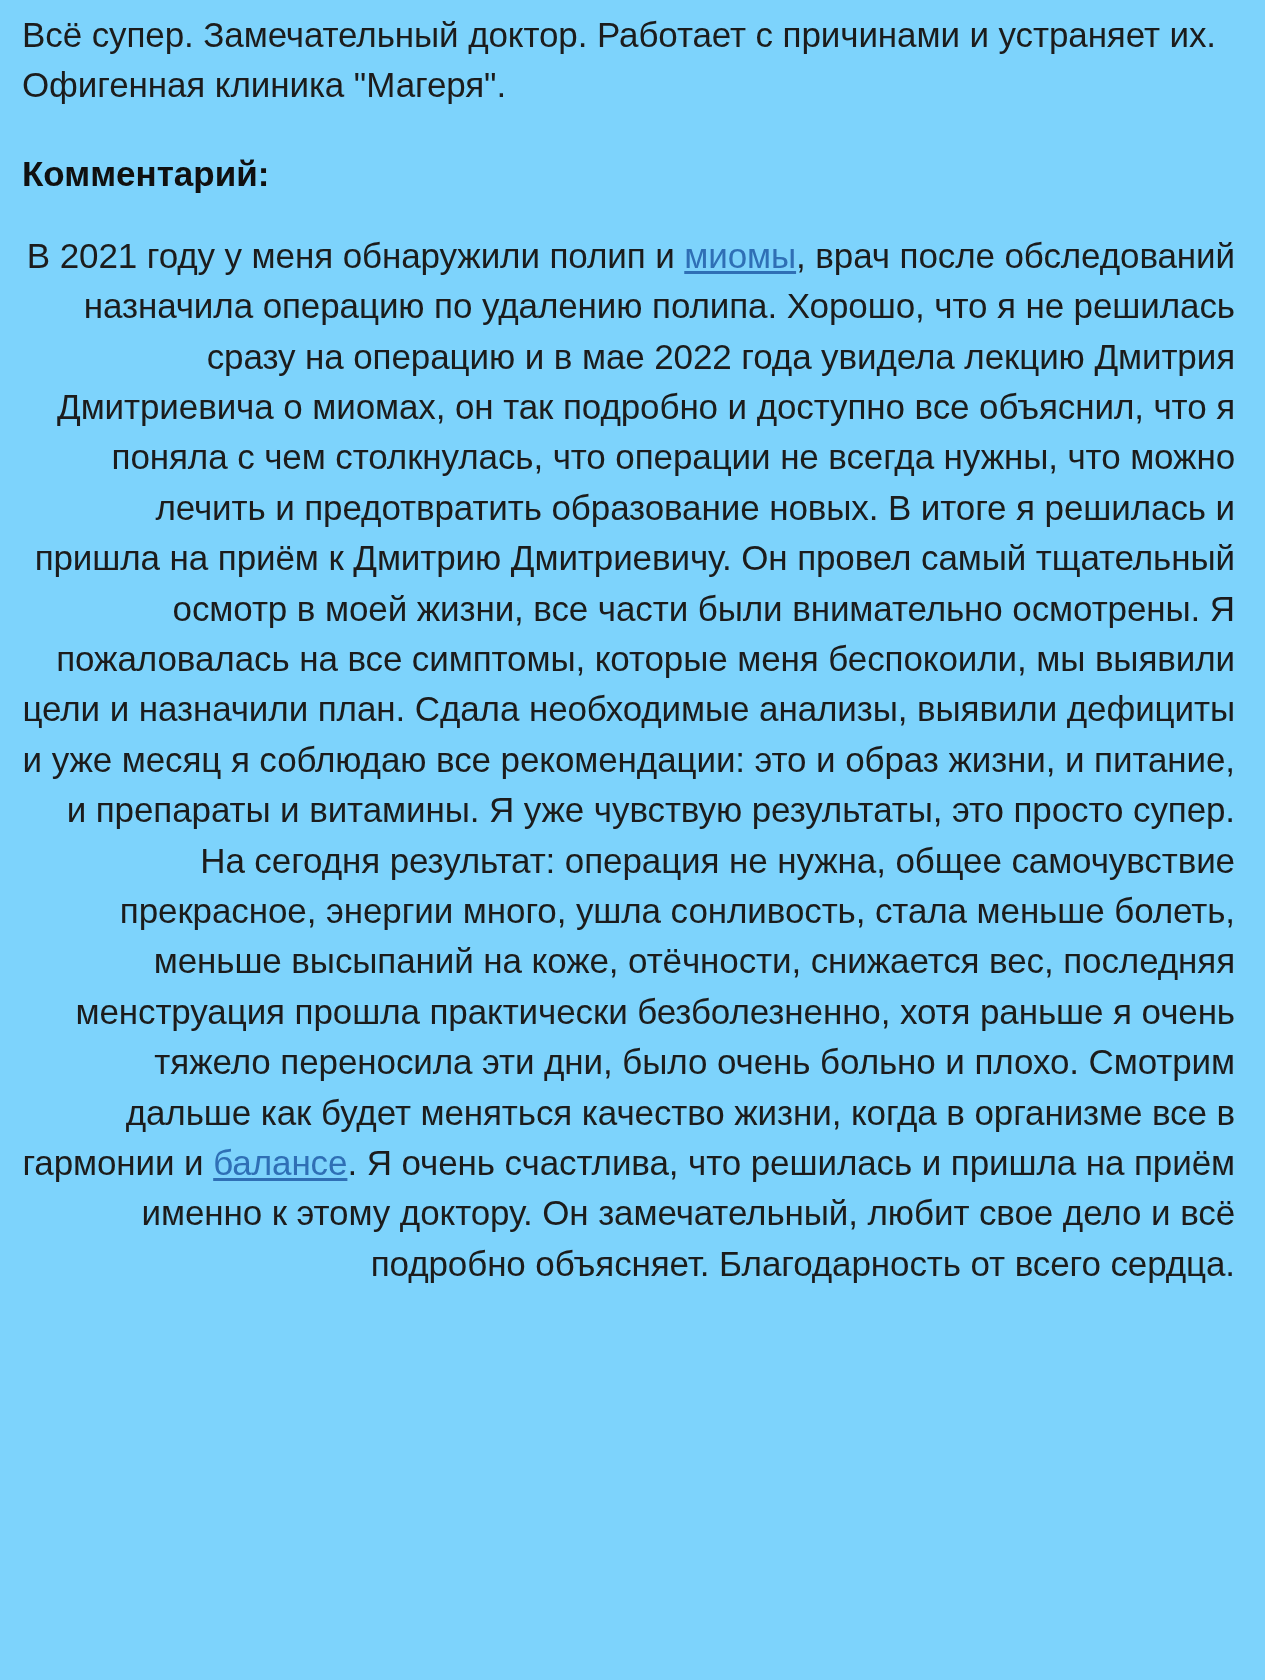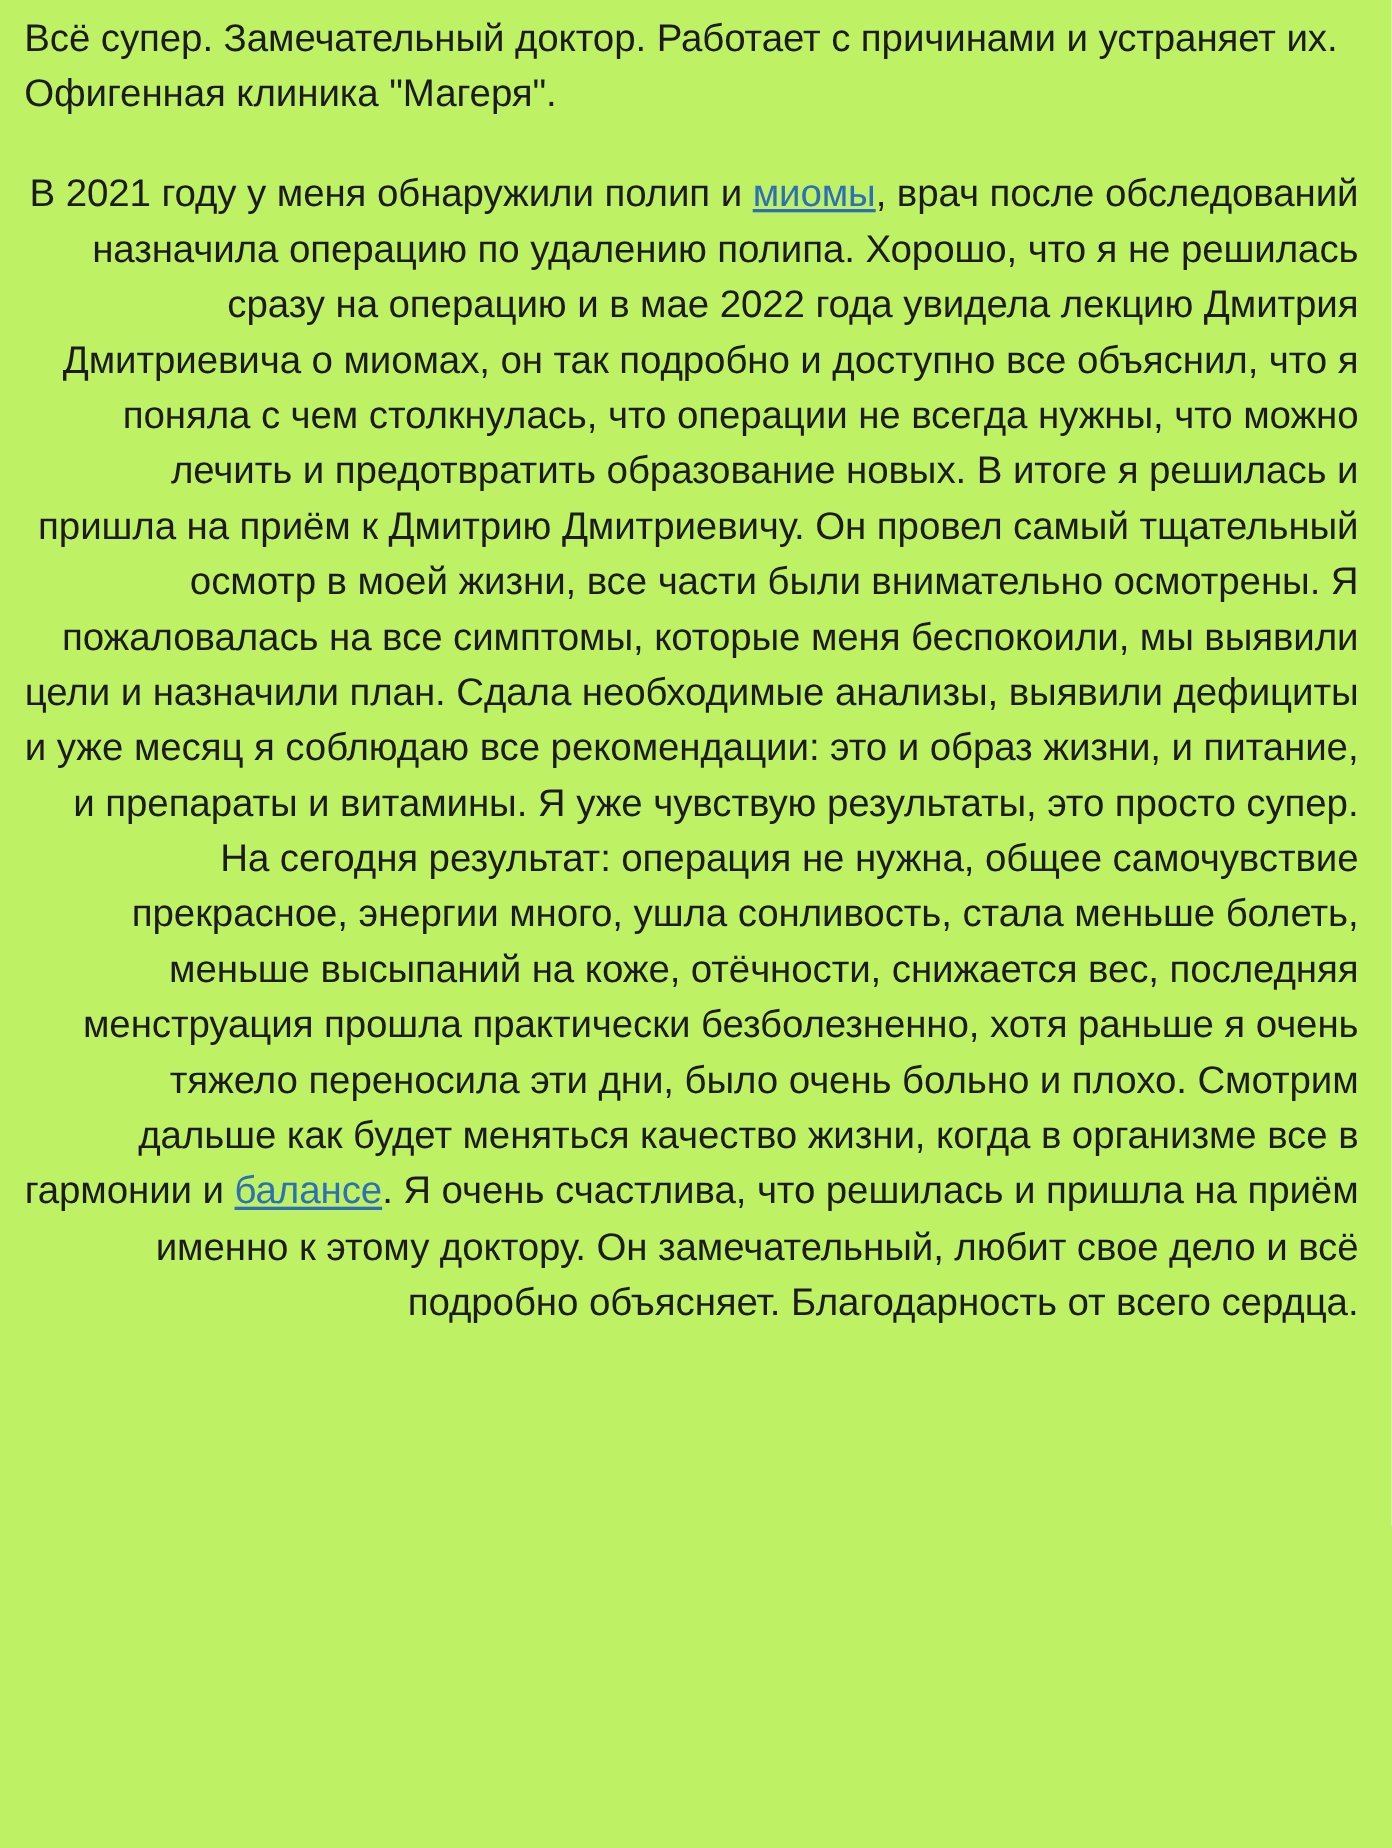--- a/index.html
+++ b/index.html
@@ -12,21 +12,21 @@
     min-height: 1680px;
     font-family: "Liberation Sans", sans-serif;
     color: #222222;
     -webkit-font-smoothing: antialiased;
   }
   .page {
     box-sizing: border-box;
     width: 1265px;
     min-height: 1680px;
     padding: 10px 30px 20px 22px;
-    background: #bef264;
+    background: #7dd3fc;
   }
   .intro {
     font-size: 35px;
     line-height: 1.42;
     color: #1c1c1c;
     margin: 0 0 42px 0;
     letter-spacing: -0.1px;
   }
   .section-title {
     font-size: 35px;
@@ -49,16 +49,17 @@
     text-underline-offset: 3px;
   }
 </style>
 </head>
 <body>
 
 <div class="page">
 
   <p class="intro">Всё супер. Замечательный доктор. Работает с причинами и устраняет их. Офигенная клиника "Магеря".</p>
 
+  <h2 class="section-title">Комментарий:</h2>
 
   <p class="comment-body"><span>В 2021 году у меня обнаружили полип и </span><a class="inline-link" href="#">миомы</a><span>, врач после обследований назначила операцию по удалению полипа. Хорошо, что я не решилась сразу на операцию и в мае 2022 года увидела лекцию Дмитрия Дмитриевича о миомах, он так подробно и доступно все объяснил, что я поняла с чем столкнулась, что операции не всегда нужны, что можно лечить и предотвратить образование новых. В итоге я решилась и пришла на приём к Дмитрию Дмитриевичу. Он провел самый тщательный осмотр в моей жизни, все части были внимательно осмотрены. Я пожаловалась на все симптомы, которые меня беспокоили, мы выявили цели и назначили план. Сдала необходимые анализы, выявили дефициты и уже месяц я соблюдаю все рекомендации: это и образ жизни, и питание, и препараты и витамины. Я уже чувствую результаты, это просто супер. На сегодня результат: операция не нужна, общее самочувствие прекрасное, энергии много, ушла сонливость, стала меньше болеть, меньше высыпаний на коже, отёчности, снижается вес, последняя менструация прошла практически безболезненно, хотя раньше я очень тяжело переносила эти дни, было очень больно и плохо. Смотрим дальше как будет меняться качество жизни, когда в организме все в гармонии и </span><a class="inline-link" href="#">балансе</a><span>. Я очень счастлива, что решилась и пришла на приём именно к этому доктору. Он замечательный, любит свое дело и всё подробно объясняет. Благодарность от всего сердца.</span></p>
 
 </div>
 
 </body></html>

